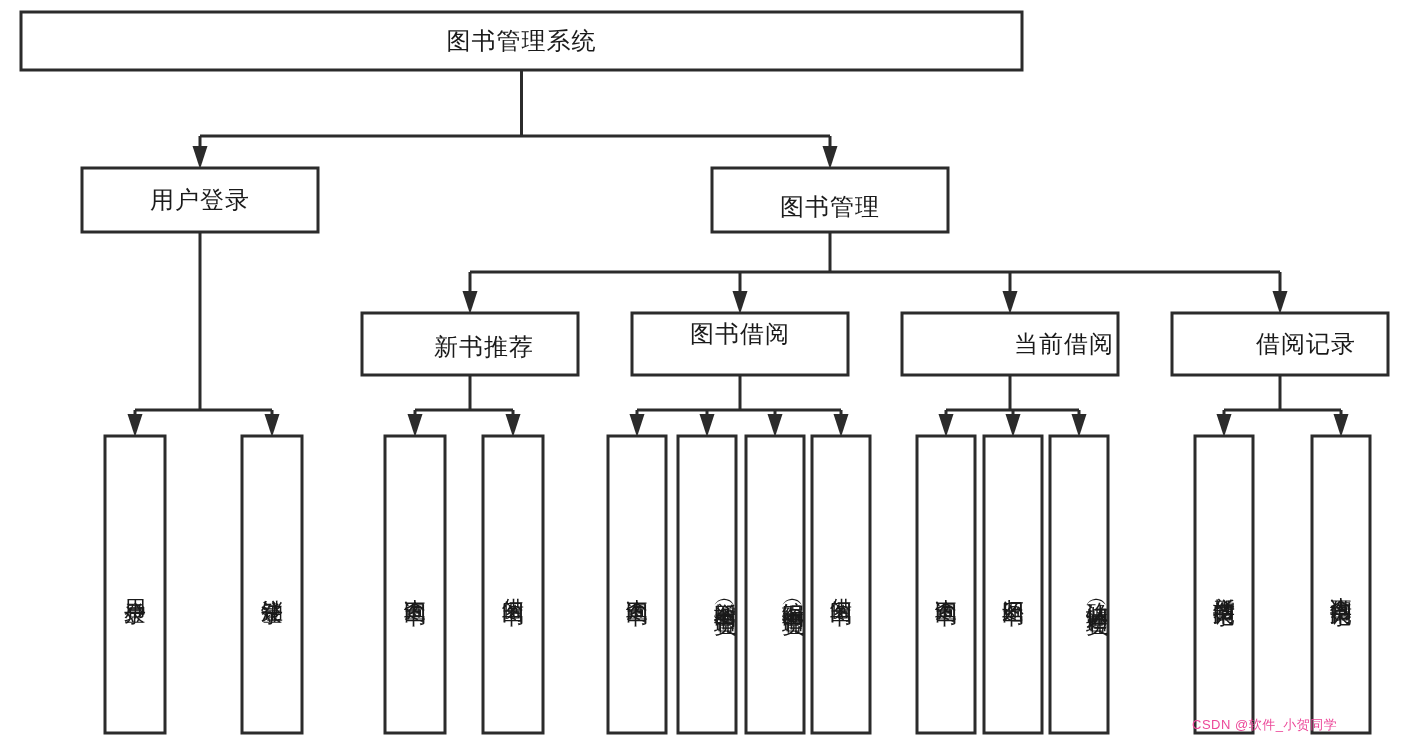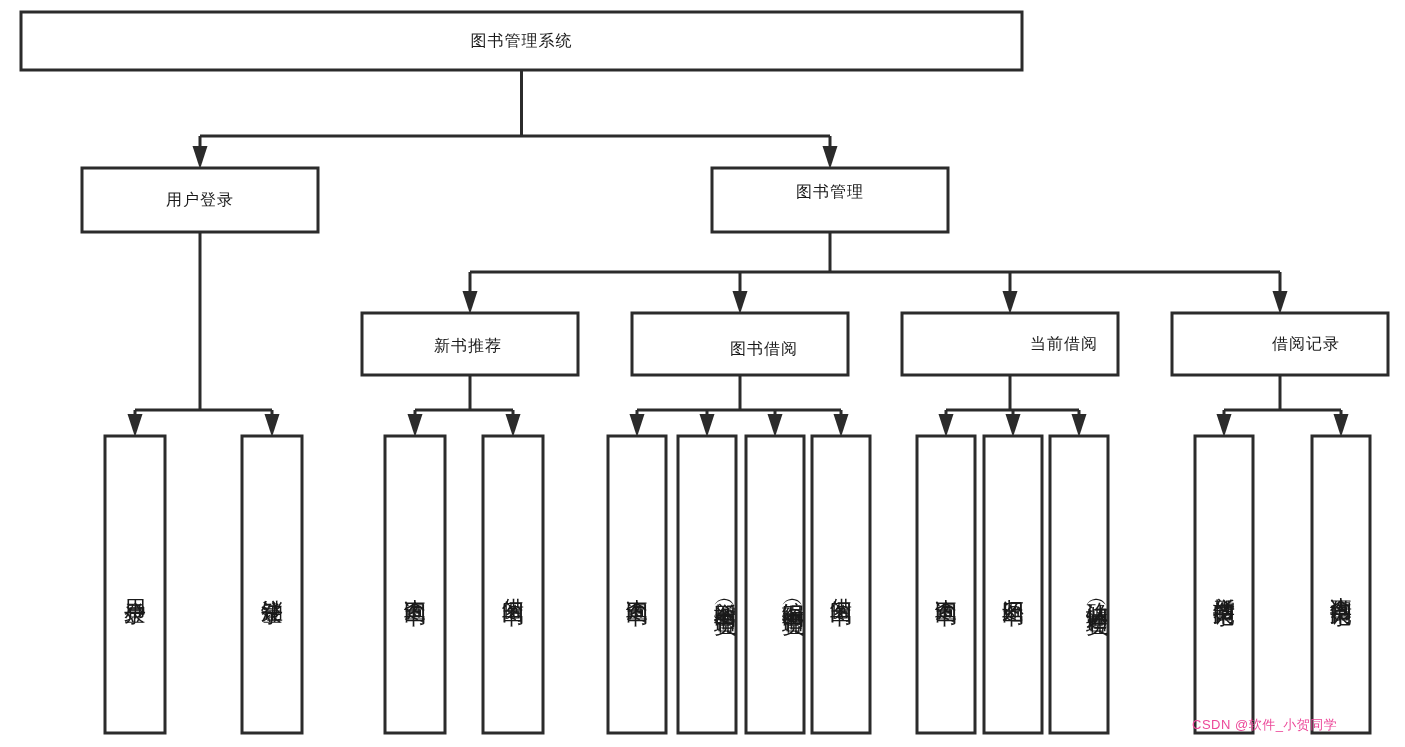--- a/index.html
+++ b/index.html
@@ -41,21 +41,21 @@
   .arrow-head {
     fill: #2b2b2b;
     stroke: none;
   }
   .node-label-h {
     position: absolute;
     display: flex;
     align-items: center;
     justify-content: center;
     color: #1a1a1a;
-    font-size: 16px;
+    font-size: 24px;
     letter-spacing: 1px;
     white-space: nowrap;
     pointer-events: none;
   }
   .node-label-v {
     position: absolute;
     display: flex;
     align-items: flex-start;
     justify-content: center;
     color: #1a1a1a;
@@ -157,23 +157,23 @@
         <rect x="917" y="436" width="58" height="297" class="node-rect"></rect>
         <rect x="984" y="436" width="58" height="297" class="node-rect"></rect>
         <rect x="1050" y="436" width="58" height="297" class="node-rect"></rect>
         <rect x="1195" y="436" width="58" height="297" class="node-rect"></rect>
         <rect x="1312" y="436" width="58" height="297" class="node-rect"></rect>
       </g>
   </svg>
   <div id="labels-layer">
       <div class="node-label-h" style="left: 21px; top: 12px; width: 1001px; height: 58px;">图书管理系统</div>
       <div class="node-label-h" style="left: 82px; top: 168px; width: 236px; height: 64px;">用户登录</div>
-      <div class="node-label-h" style="left: 712px; top: 160px; width: 236px; height: 64px;">图书管理</div>
-      <div class="node-label-h" style="left: 360px; top: 313px; width: 216px; height: 67px;">新书推荐</div>
-      <div class="node-label-h" style="left: 632px; top: 318px; width: 216px; height: 62px; padding-left: 24px;">图书借阅</div>
+      <div class="node-label-h" style="left: 712px; top: 175px; width: 236px; height: 64px;">图书管理</div>
+      <div class="node-label-h" style="left: 376px; top: 313px; width: 216px; height: 67px;">新书推荐</div>
+      <div class="node-label-h" style="left: 632px; top: 303px; width: 216px; height: 62px;">图书借阅</div>
       <div class="node-label-h" style="left: 956px; top: 313px; width: 216px; height: 62px;">当前借阅</div>
       <div class="node-label-h" style="left: 1172px; top: 313px; width: 216px; height: 62px; padding-left: 26px;">借阅记录</div>
       <div class="node-label-v centered" style="left: 105px; top: 436px; width: 60px; height: 297px;">用户登录</div>
       <div class="node-label-v centered" style="left: 242px; top: 436px; width: 60px; height: 297px;">注销登录</div>
       <div class="node-label-v centered" style="left: 385px; top: 436px; width: 60px; height: 297px;">查询图书</div>
       <div class="node-label-v centered" style="left: 483px; top: 436px; width: 60px; height: 297px;">借阅图书</div>
       <div class="node-label-v centered" style="left: 608px; top: 436px; width: 58px; height: 297px;">查询图书</div>
       <div class="node-label-v" style="left: 678px; top: 436px; width: 58px; height: 297px; padding-top: 8px;">新增图书（管理员）</div>
       <div class="node-label-v" style="left: 746px; top: 436px; width: 58px; height: 297px; padding-top: 8px;">编辑图书（管理员）</div>
       <div class="node-label-v centered" style="left: 812px; top: 436px; width: 58px; height: 297px;">借阅图书</div>

